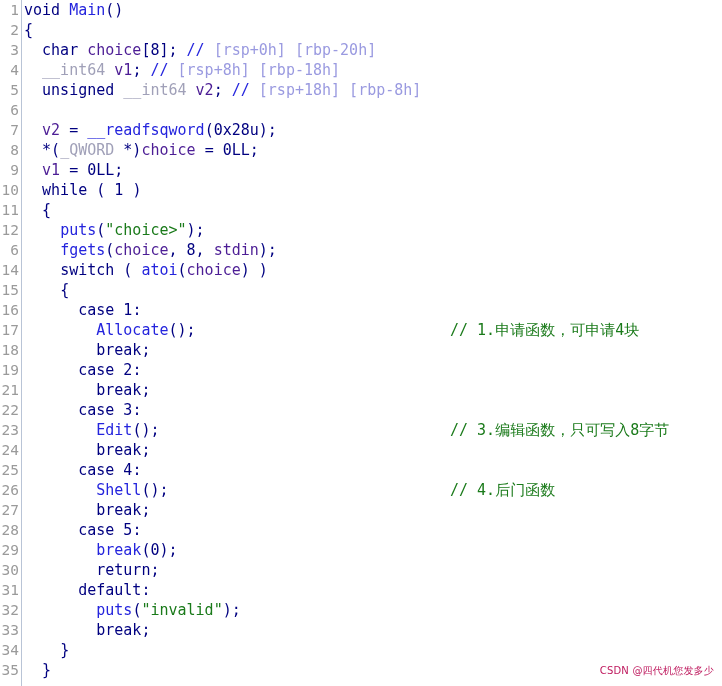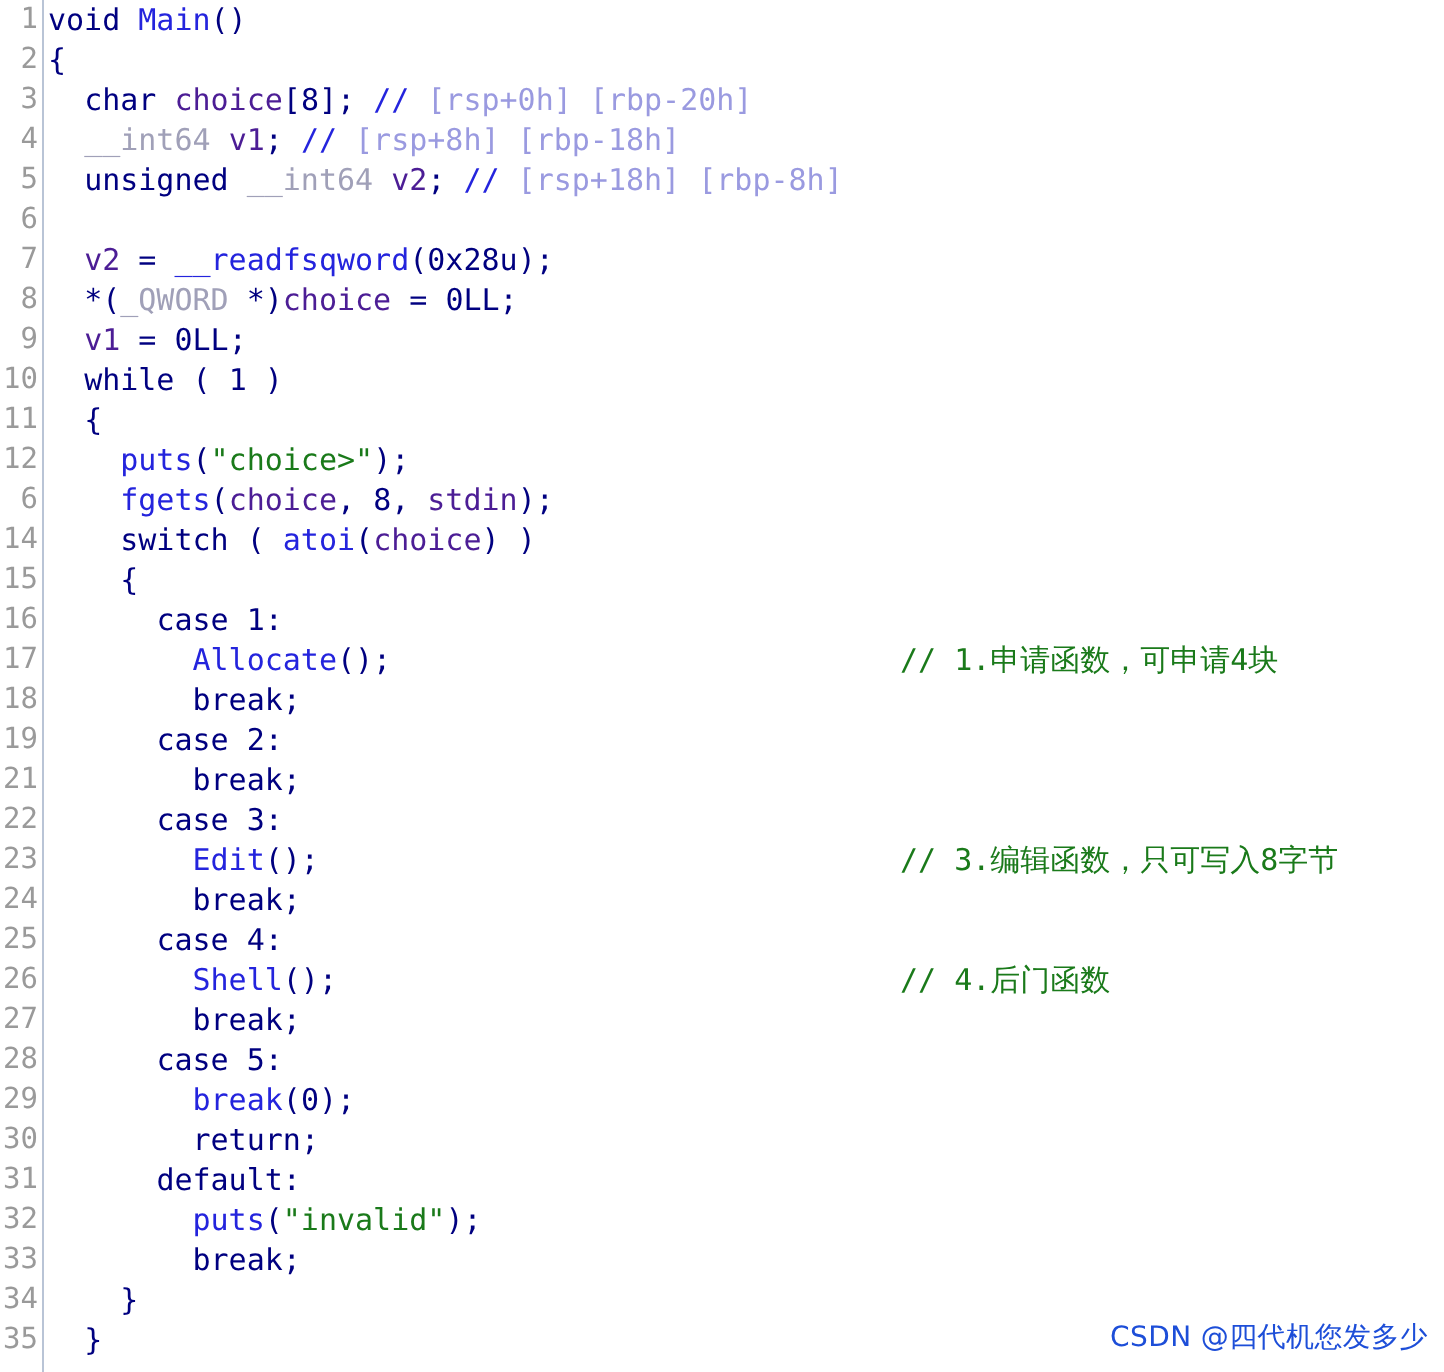--- a/index.html
+++ b/index.html
@@ -77,22 +77,22 @@
   .num   { color: #000080; }          
   .str   { color: #1a7a1a; }          
   .pun   { color: #000080; }          
   .rcmt  { color: #9a9ae0; margin-top: 12px; }          
   .slash { color: #2424dd; }          
 
   #watermark {
     position: absolute;
     right: 8px;
     bottom: 8px;
-    color: #1d4ed8;
-    font-size: 14px;
+    color: #be185d;
+    font-size: 10px;
     font-family: "DejaVu Sans", "Liberation Sans", sans-serif;
     white-space: pre;
     letter-spacing: 0.2px;
   }
 </style>
 </head>
 <body>
 
 <div id="editor">
   <div id="gutter-rule"></div>

